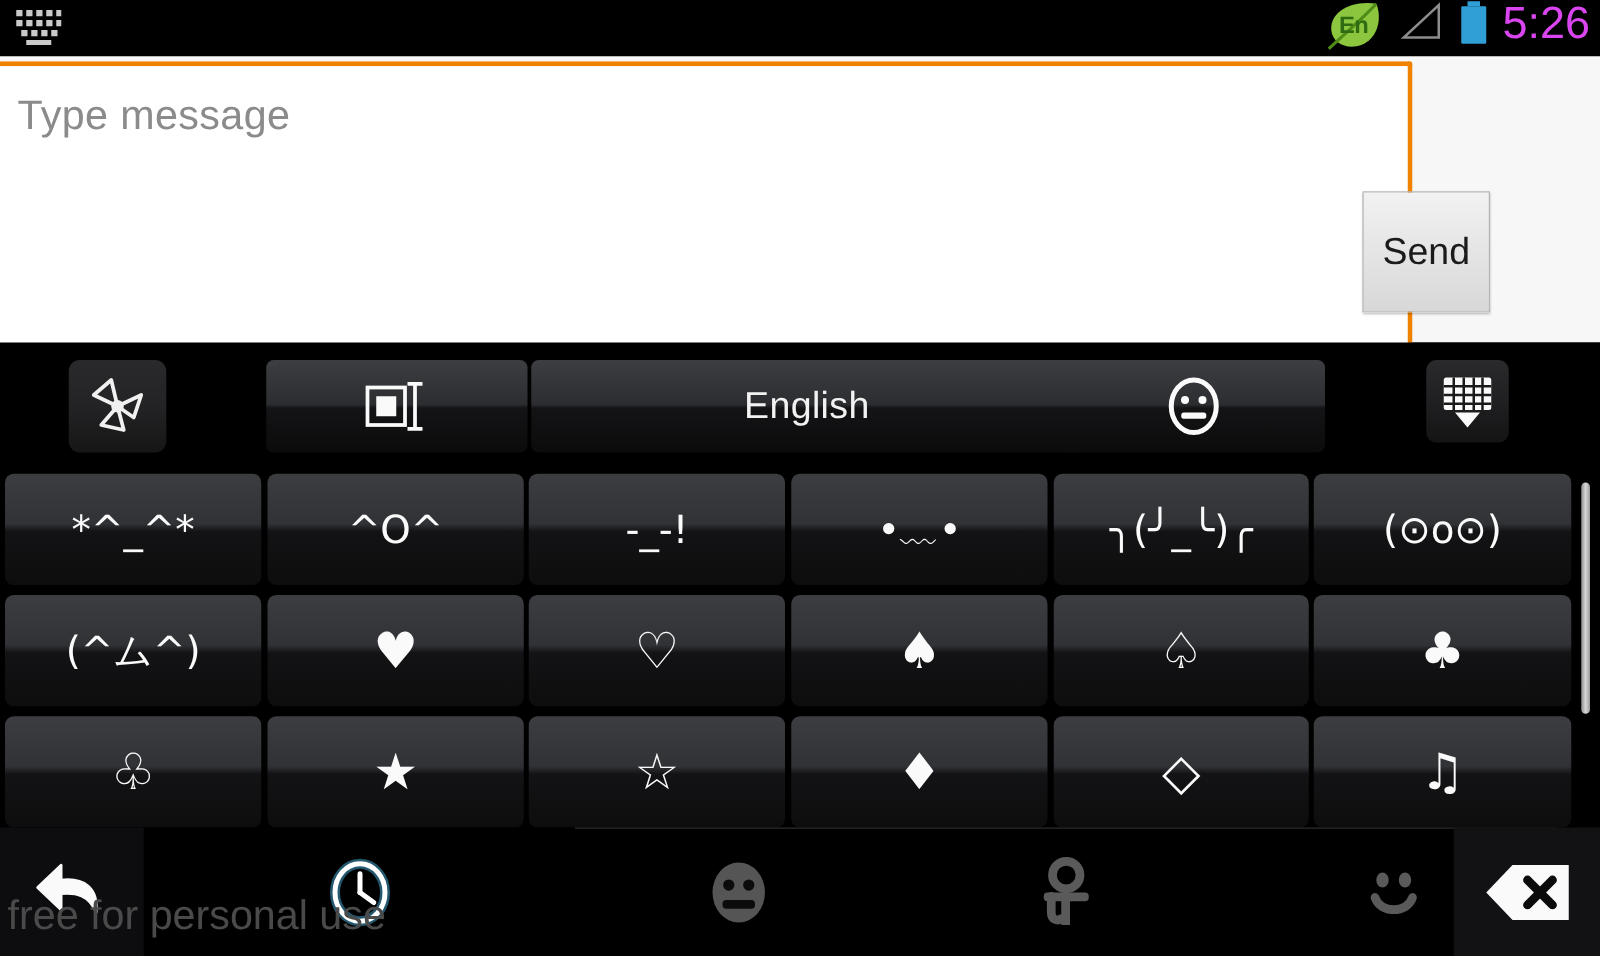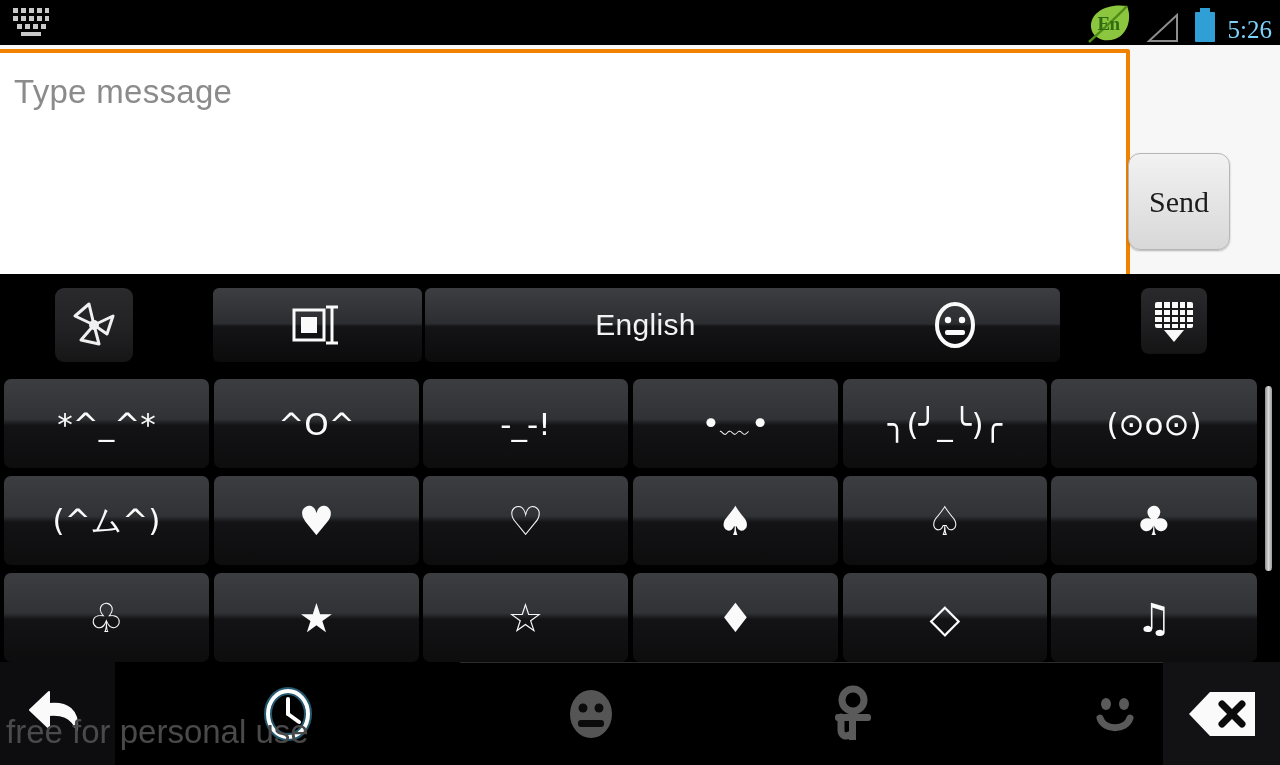--- a/index.html
+++ b/index.html
@@ -13,31 +13,31 @@
 
   
   .statusbar {
     position:absolute; left:0; top:0; width:1280px; height:45px;
     background:#000; display:flex; align-items:center;
   }
   .sb-left { position:absolute; left:10px; top:4px; }
   .kbd-ico { display:block; }
   .sb-right {
     position:absolute; right:8px; top:0; height:45px;
-    display:flex; align-items:flex-end; gap:10px;font-family:Liberation Serif, serif;
+    display:flex; align-items:flex-start; gap:10px;
   }
   .leaf-wrap { position:relative; width:50px; height:42px; }
   .leaf-txt {
     position:absolute; left:0; top:0; width:50px; height:42px;
     display:flex; align-items:center; justify-content:center;
     font-size:19px; font-weight:bold; color:#2e6b12;
     letter-spacing:-0.5px;
   }
   .clock {
-    font-size:25px; color:#7dd3fc; font-weight:400;
+    font-size:36px; color:#d946ef; font-weight:400;
     letter-spacing:0px; line-height:1; padding-bottom:3px;
   }
 
   
   .compose {
     position:absolute; left:0; top:45px; width:1280px; height:229px;
     background:#f7f7f7;
   }
   .msgbox {
     position:absolute; left:0; top:4px; width:1130px; height:280px;
@@ -45,27 +45,27 @@
     border:4px solid #f08200;
     border-left:none;
     border-radius:0 3px 3px 0;
   }
   .msgbox .ph {
     position:absolute; left:14px; top:20px;
     font-size:33px; color:#8b8b8b; font-weight:400;
     letter-spacing:0.3px;
   }
   .sendbtn {
-    position:absolute; left:1128px; top:108px;
+    position:absolute; left:1090px; top:108px;
     width:102px; height:97px;
     background:linear-gradient(to bottom,#f2f2f2 0%,#e6e6e6 45%,#d8d8d8 100%);
-    border:1px solid #b6b6b6; border-radius:12px;
+    border:1px solid #b6b6b6; border-radius:0;
     box-shadow:0 1px 2px rgba(0,0,0,0.28);
     display:flex; align-items:center; justify-content:center;
-    font-size:30px; color:#1b1b1b;font-family:Liberation Serif, serif;
+    font-size:30px; color:#1b1b1b;
   }
 
   
   .keyboard {
     position:absolute; left:0; top:274px; width:1280px; height:491px;
     background:#000;
   }
 
   
   .kb-top {

